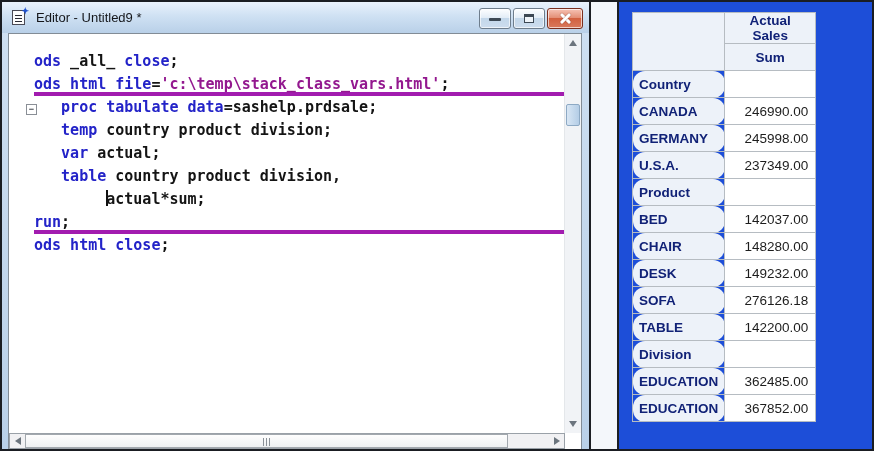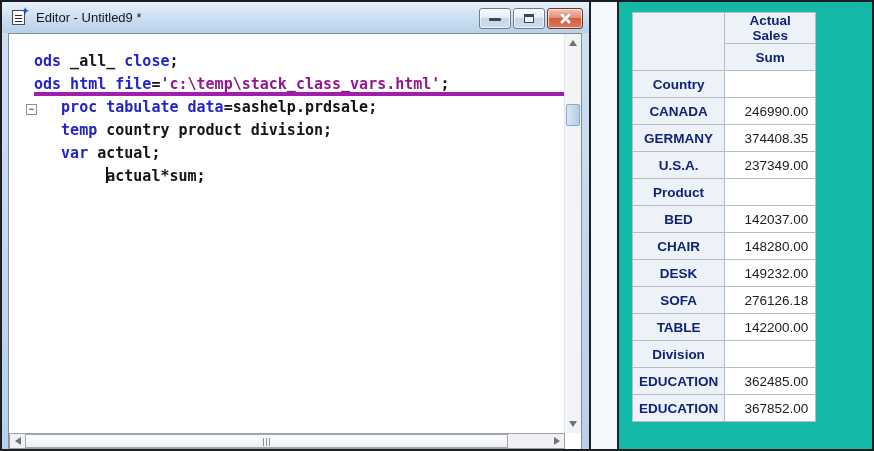--- a/index.html
+++ b/index.html
@@ -58,28 +58,28 @@
     background:linear-gradient(90deg,#d8e6f4,#b4cde6);cursor:pointer;}
   .hscroll{position:absolute;left:0;right:16px;bottom:0;height:16px;background:#f1f1f3;border:1px solid #9aa1a8;}
   .hscroll .arrow-left{position:absolute;left:0;top:0;width:15px;height:14px;cursor:pointer;}
   .hscroll .arrow-right{position:absolute;right:0;top:0;width:15px;height:14px;cursor:pointer;}
   .hthumb{position:absolute;left:15px;top:0;width:483px;height:14px;background:linear-gradient(#fefefe,#eef0f2);
     border:1px solid #a2a8ae;cursor:pointer;}
   .grip{position:absolute;left:50%;top:3px;width:9px;height:8px;margin-left:-4px;
     background:repeating-linear-gradient(90deg,#8a9097 0 1px,transparent 1px 3px);}
 
   
-  .results-panel{position:absolute;left:615px;top:0;width:255px;height:447px;background:#14b8a6;border-left:2px solid #1c1f24;}
+  .results-panel{position:absolute;left:615px;top:0;width:255px;height:447px;background:#1d4ed8;border-left:2px solid #1c1f24;}
   table.results{border-collapse:collapse;margin:10px 0 0 13px;font-size:13.5px;}
   table.results th,table.results td{border:1px solid var(--table-border,#b6bcc2);height:27px;}
   th.colhead{background:var(--table-header-bg,#edf2f9);color:var(--table-header-text,#112277);
     font-weight:bold;text-align:center;width:91px;padding:0 6px;}
   th.spanner{background:var(--table-header-bg,#edf2f9);width:87px;}
   th.rowhead{background:var(--table-header-bg,#edf2f9);color:var(--table-header-text,#112277);
-    font-weight:bold;text-align:center;padding:0 6px;width:87px;}
+    font-weight:bold;text-align:left;padding:0 6px;width:87px;border-radius:12px;}
   td.val{background:#fff;color:#1d1d1d;text-align:right;padding:0 7px;width:91px;font-weight:normal;}
 </style>
 </head>
 <body>
 
 <div class="figure">
 
   <div class="editor-window">
     <div class="titlebar">
       <span class="title-icon">
@@ -102,21 +102,24 @@
       </span>
     </div>
 
     <div class="client">
       <div class="code">
           <div class="code-line"><span class="tok-kw">ods</span><span class="tok-pl"> _all_ </span><span class="tok-kw">close</span><span class="tok-pl">;</span></div>
           <div class="code-line divider"><span class="tok-kw">ods html file</span><span class="tok-pl">=</span><span class="tok-str">'c:\temp\stack_class_vars.html'</span><span class="tok-pl">;</span></div>
           <div class="code-line"><span class="tok-pl">   </span><span class="tok-kw">proc tabulate</span><span class="tok-pl"> </span><span class="tok-kw">data</span><span class="tok-pl">=sashelp.prdsale;</span></div>
           <div class="code-line"><span class="tok-pl">   </span><span class="tok-kw">temp</span><span class="tok-pl"> country product division;</span></div>
           <div class="code-line"><span class="tok-pl">   </span><span class="tok-kw">var</span><span class="tok-pl"> actual;</span></div>
+          <div class="code-line"><span class="tok-pl">   </span><span class="tok-kw">table</span><span class="tok-pl"> country product division,</span></div>
           <div class="code-line"><span class="tok-pl">        </span><span class="caret"></span><span class="tok-pl">actual*sum;</span></div>
+          <div class="code-line divider"><span class="tok-kw">run</span><span class="tok-pl">;</span></div>
+          <div class="code-line"><span class="tok-kw">ods html close</span><span class="tok-pl">;</span></div>
         </div>
       <span class="fold-box">−</span>
 
       <div class="vscroll">
         <span class="arrow-up">
             <span class="tri up"></span>
           </span>
         <span class="vthumb"></span>
         <span class="arrow-down">
             <span class="tri down"></span>
@@ -151,21 +154,21 @@
           <tr>
             <th class="rowhead">Country</th>
             <td class="val"></td>
           </tr>
           <tr>
             <th class="rowhead">CANADA</th>
             <td class="val">246990.00</td>
           </tr>
           <tr>
             <th class="rowhead">GERMANY</th>
-            <td class="val">374408.35</td>
+            <td class="val">245998.00</td>
           </tr>
           <tr>
             <th class="rowhead">U.S.A.</th>
             <td class="val">237349.00</td>
           </tr>
           <tr>
             <th class="rowhead">Product</th>
             <td class="val"></td>
           </tr>
           <tr>

